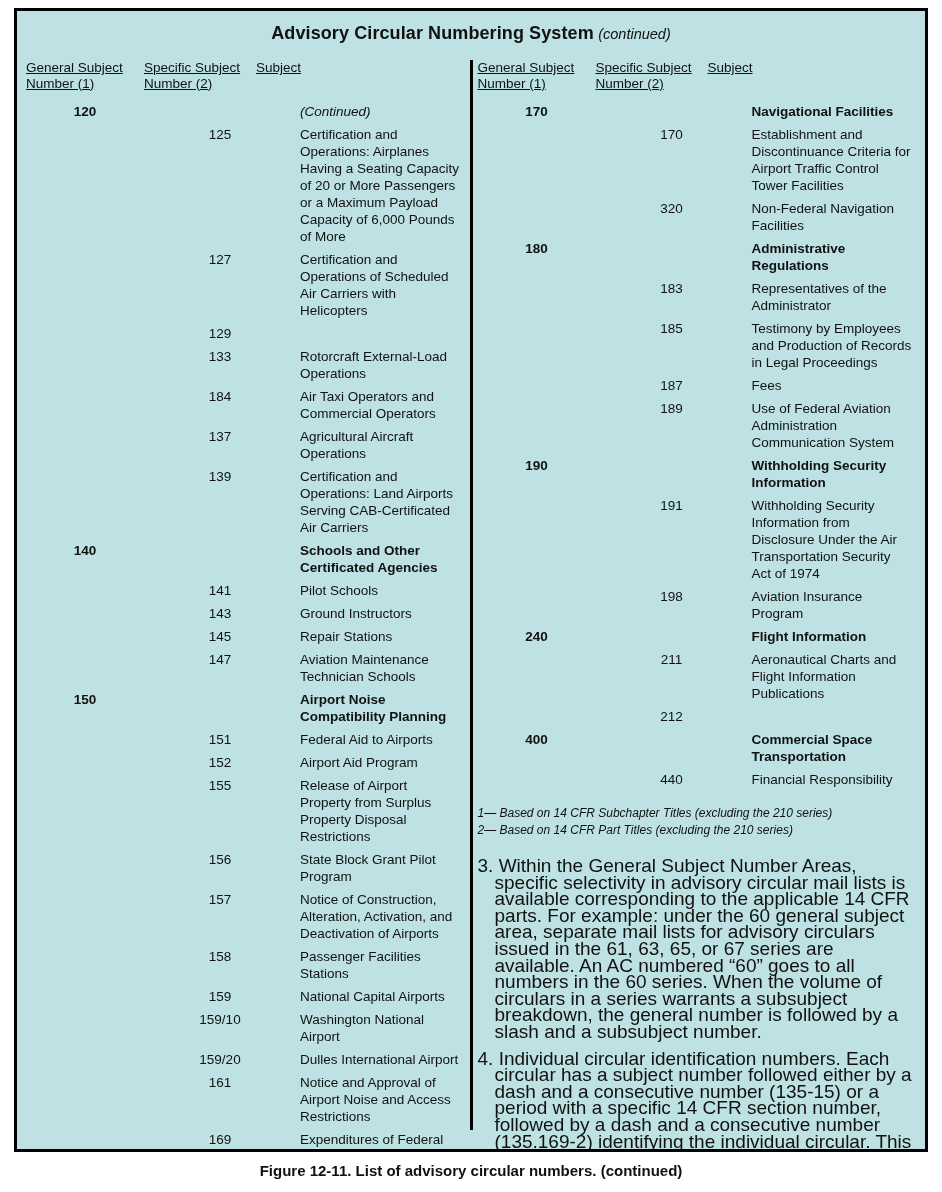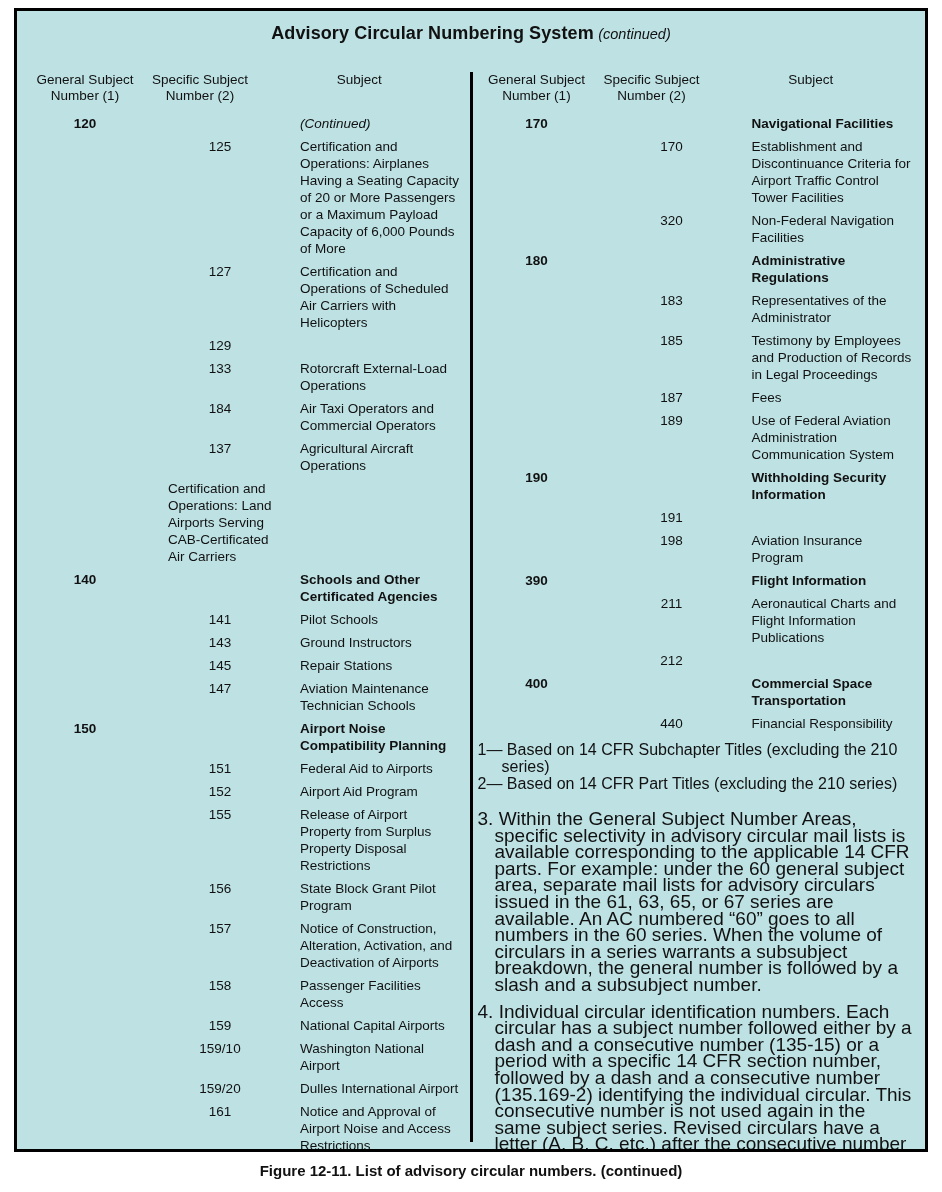--- a/index.html
+++ b/index.html
@@ -10,46 +10,47 @@
     -webkit-font-smoothing:antialiased;
   }
   .table-box {
     position:absolute; left:14px; top:8px; width:914px; height:1144px;
     box-sizing:border-box;
     background:var(--table-bg,#bee2e4);
     border:3px solid var(--border,#000000);
     overflow:hidden;
     padding:4px 4px 0 4px;
   }
-  .title-row { text-align:center; margin-top:8px; margin-bottom:28px; }
+  .title-row { text-align:center; margin-top:8px; margin-bottom:16px; }
   .title-main { font-weight:bold; font-size:18px; letter-spacing:0.1px; }
   .title-suffix { font-style:italic; font-size:14.5px; }
 
   .cols { display:flex; align-items:stretch; height:calc(100% - 46px); }
   .colgroup { flex:1 1 0; min-width:0; padding:0 7px 0 5px; display:flex; flex-direction:column; }
   .vdivider { width:3px; background:var(--border,#000000); margin-bottom:18px; flex:0 0 auto; }
 
   .colheader {
     display:grid; grid-template-columns:118px 112px 1fr;
-    font-size:13.5px; line-height:15.5px; text-align:center;
+    font-size:13.5px; line-height:15.5px; 
     margin-bottom:3px;
+    text-decoration:underline;
   }
   .hrule { height:3px; background:var(--border,#000000); margin:2px 6px 7px 2px; }
 
   .trow {
     display:grid; grid-template-columns:118px 112px 1fr;
     margin-bottom:6px; font-size:13.5px; line-height:17px;gap:20px;
   }
   .gcell { text-align:center; font-weight:bold; }
   .scell { text-align:center; }
   .subjcell { padding-left:4px; padding-right:2px; }
   .bold-subj .subjcell { font-weight:bold; }
   .italic-subj .subjcell { font-style:italic; }
 
-  .footnotes { margin-top:3px; font-size:16px; line-height:17px; }
+  .footnotes { margin-top:11px; font-size:12px; line-height:17px;font-style:italic; }
   .footnote { padding-left:24px; text-indent:-24px; }
 
   .notes-rule { height:3px; background:var(--border,#000000); margin:9px 3px 10px 1px; }
   .note { font-size:19px; line-height:16.6px; padding-left:17px; text-indent:-17px; margin-bottom:10px; }
 
   .caption {
     position:absolute; top:1162px; left:0; width:100%;
     text-align:center; font-weight:bold; font-size:15px;
   }
 </style>
@@ -115,20 +116,21 @@
           </div>
 
           <div class="trow">
             <div class="gcell"></div>
             <div class="scell">137</div>
             <div class="subjcell">Agricultural Aircraft Operations</div>
           </div>
 
           <div class="trow">
             <div class="gcell"></div>
+            <div class="scell">139</div>
             <div class="subjcell">Certification and Operations: Land Airports Serving CAB-Certificated Air Carriers</div>
           </div>
 
           <div class="trow bold-subj">
             <div class="gcell">140</div>
             <div class="scell"></div>
             <div class="subjcell">Schools and Other Certificated Agencies</div>
           </div>
 
           <div class="trow">
@@ -187,21 +189,21 @@
 
           <div class="trow">
             <div class="gcell"></div>
             <div class="scell">157</div>
             <div class="subjcell">Notice of Construction, Alteration, Activation, and Deactivation of Airports</div>
           </div>
 
           <div class="trow">
             <div class="gcell"></div>
             <div class="scell">158</div>
-            <div class="subjcell">Passenger Facilities Access</div>
+            <div class="subjcell">Passenger Facilities Stations</div>
           </div>
 
           <div class="trow">
             <div class="gcell"></div>
             <div class="scell">159</div>
             <div class="subjcell">National Capital Airports</div>
           </div>
 
           <div class="trow">
             <div class="gcell"></div>
@@ -296,30 +298,31 @@
 
           <div class="trow bold-subj">
             <div class="gcell">190</div>
             <div class="scell"></div>
             <div class="subjcell">Withholding Security Information</div>
           </div>
 
           <div class="trow">
             <div class="gcell"></div>
             <div class="scell">191</div>
+            <div class="subjcell">Withholding Security Information from Disclosure Under the Air Transportation Security Act of 1974</div>
           </div>
 
           <div class="trow">
             <div class="gcell"></div>
             <div class="scell">198</div>
             <div class="subjcell">Aviation Insurance Program</div>
           </div>
 
           <div class="trow bold-subj">
-            <div class="gcell">390</div>
+            <div class="gcell">240</div>
             <div class="scell"></div>
             <div class="subjcell">Flight Information</div>
           </div>
 
           <div class="trow">
             <div class="gcell"></div>
             <div class="scell">211</div>
             <div class="subjcell">Aeronautical Charts and Flight Information Publications</div>
           </div>
 

